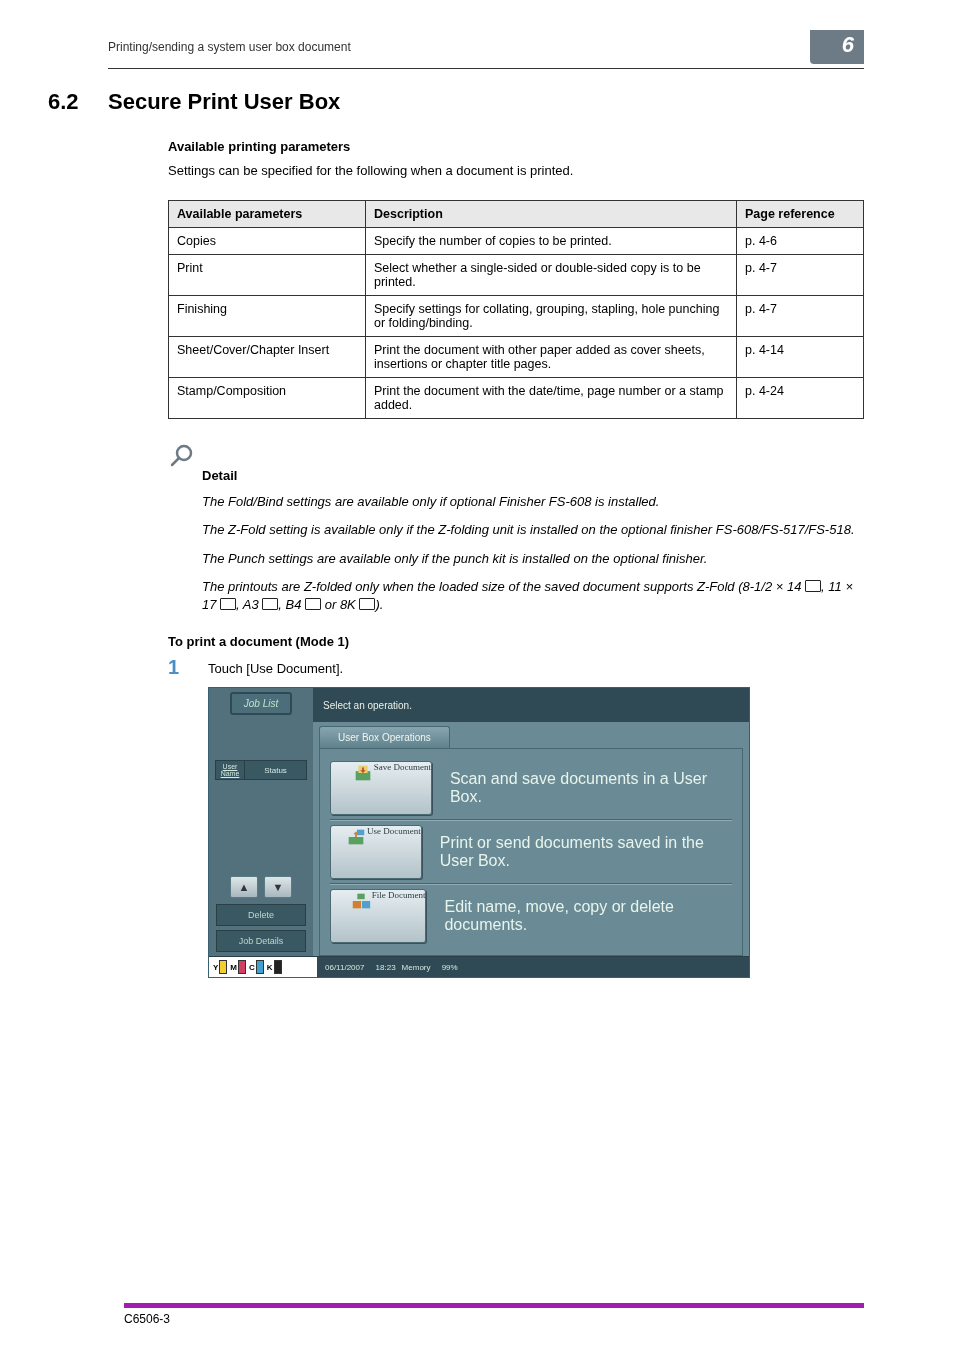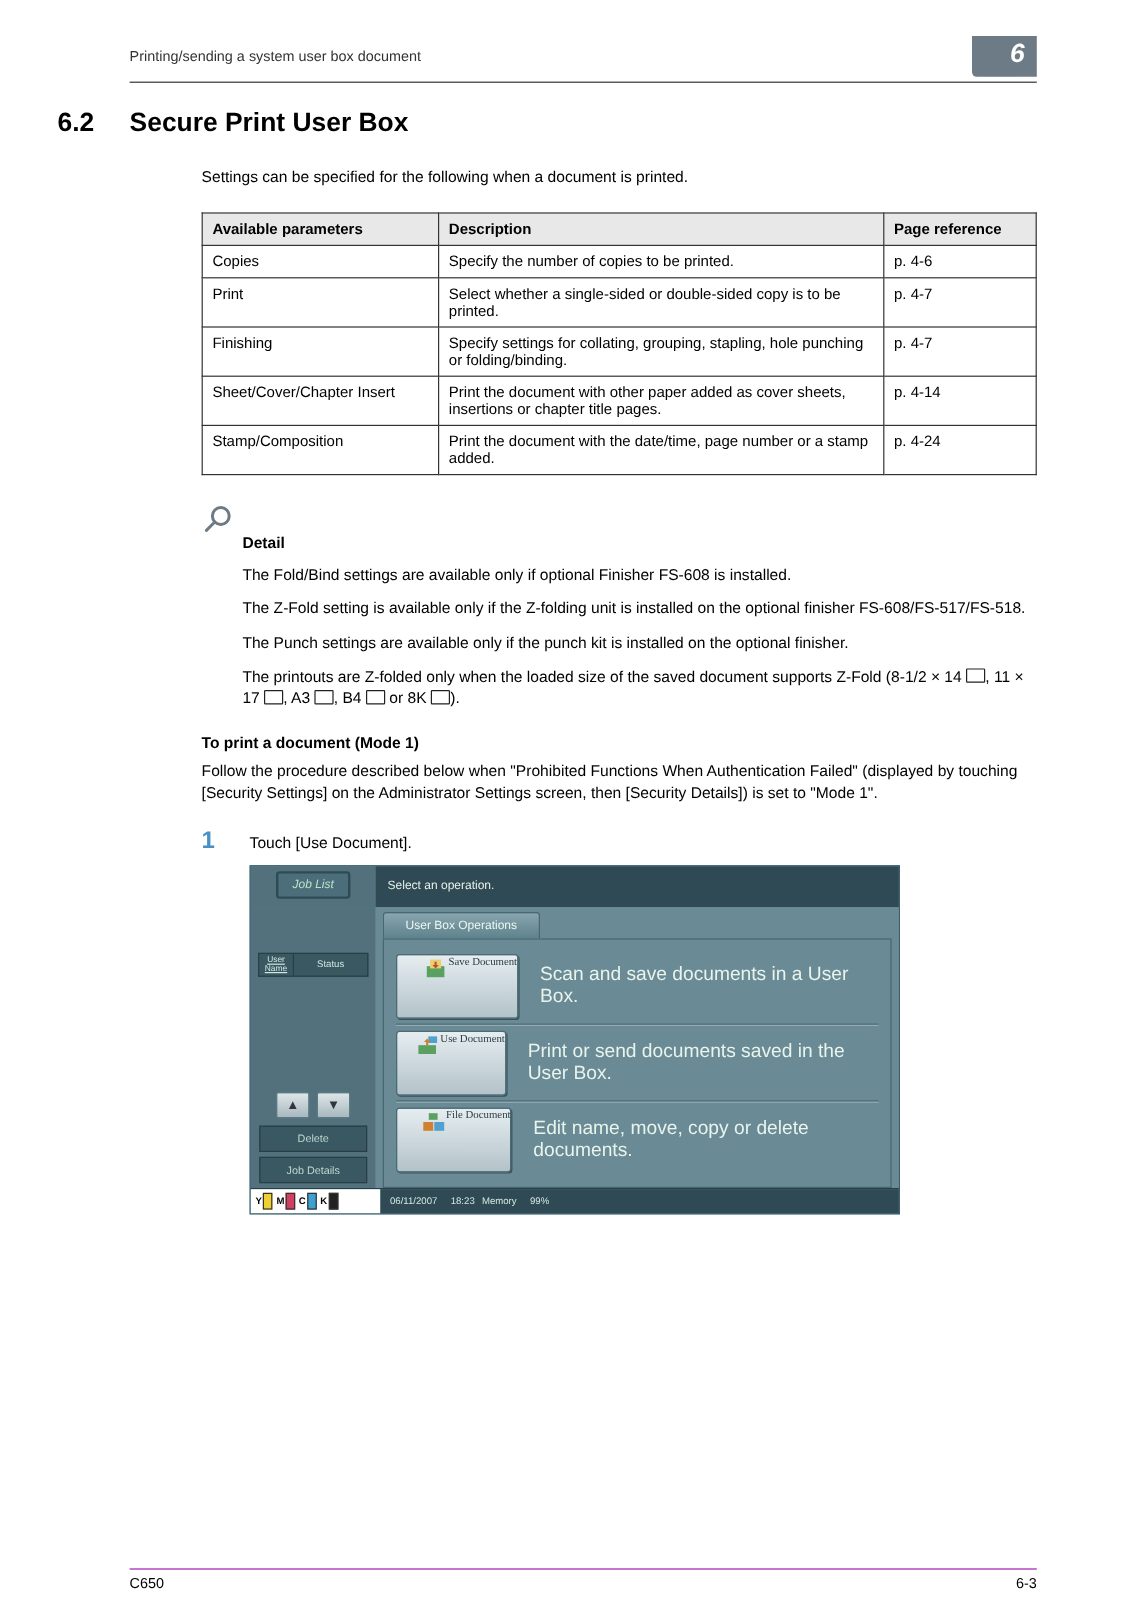--- a/index.html
+++ b/index.html
@@ -101,20 +101,21 @@
     transform: scaleX(-1);
     margin-bottom: -4px;
   }
   .detail-label {
     font-weight: bold;
     font-size: 13px;
     margin-left: 34px;
     margin-top: -4px;
   }
   .detail-para {
+    font-style: italic;
     margin: 10px 0 10px 34px;
     line-height: 1.4;
   }
   .land-icon {
     display:inline-block;
     width:14px;
     height:10px;
     border:1px solid #222;
     border-radius:1px;
     vertical-align:baseline;
@@ -332,25 +333,24 @@
     color:#d4e8e0;
     font-size:8px;
     display:flex;
     align-items:center;
     padding-left:8px;
     gap: 20px;
   }
   .footer {
     position: absolute;
     bottom: 24px;
-    left: 108px;
+    left: 124px;
     right: 90px;
-    border-top: 1px solid #a21caf;
-    display: flex;
-    justify-content: space-between;
+    border-top: 5px solid #a21caf;
+    display: flex;
     font-size: 12px;
     padding-top: 4px;
   }
 </style>
 </head>
 <body>
 
 <div class="page">
 
   <div class="header-row">
@@ -359,20 +359,21 @@
   </div>
   <hr class="hr-top">
 
   <div class="content">
 
     <div class="section-title-row">
       <div class="section-num">6.2</div>
       <div class="section-title">Secure Print User Box</div>
     </div>
 
+    <div class="sub-heading">Available printing parameters</div>
     <div class="body-text">Settings can be specified for the following when a document is printed.</div>
 
     <table class="params">
       <thead>
         <tr>
           <th style="width:180px">Available parameters</th>
           <th>Description</th>
           <th style="width:110px">Page reference</th>
         </tr>
       </thead>
@@ -417,21 +418,20 @@
       <div class="detail-label">Detail</div>
       <div class="detail-para">The Fold/Bind settings are available only if optional Finisher FS-608 is installed.</div>
       <div class="detail-para">The Z-Fold setting is available only if the Z-folding unit is installed on the optional finisher FS-608/FS-517/FS-518.</div>
       <div class="detail-para">The Punch settings are available only if the punch kit is installed on the optional finisher.</div>
       <div class="detail-para">
         <span>The printouts are Z-folded only when the loaded size of the saved document supports Z-Fold (8-1/2 × 14 </span><span class="land-icon"></span><span>, 11 × 17 </span><span class="land-icon"></span><span>, A3 </span><span class="land-icon"></span><span>, B4 </span><span class="land-icon"></span><span> or 8K </span><span class="land-icon"></span><span>).</span>
       </div>
     </div>
 
     <div class="sub-heading">To print a document (Mode 1)</div>
-    <div class="body-text">Follow the procedure described below when "Prohibited Functions When Authentication Failed" (displayed by touching [Security Settings] on the Administrator Settings screen, then [Security Details]) is set to "Mode 1".</div>
 
     <div class="step-row">
       <div class="step-num">1</div>
       <div class="step-text">Touch [Use Document].</div>
     </div>
 
     <div class="screenshot">
       <div class="top-row">
         <div class="side-col">
           <div class="job-list-btn">Job List</div>

